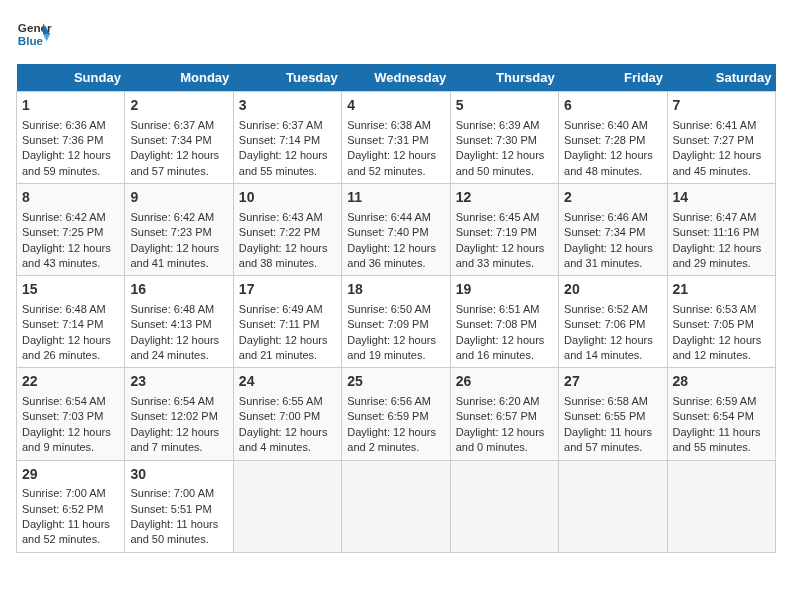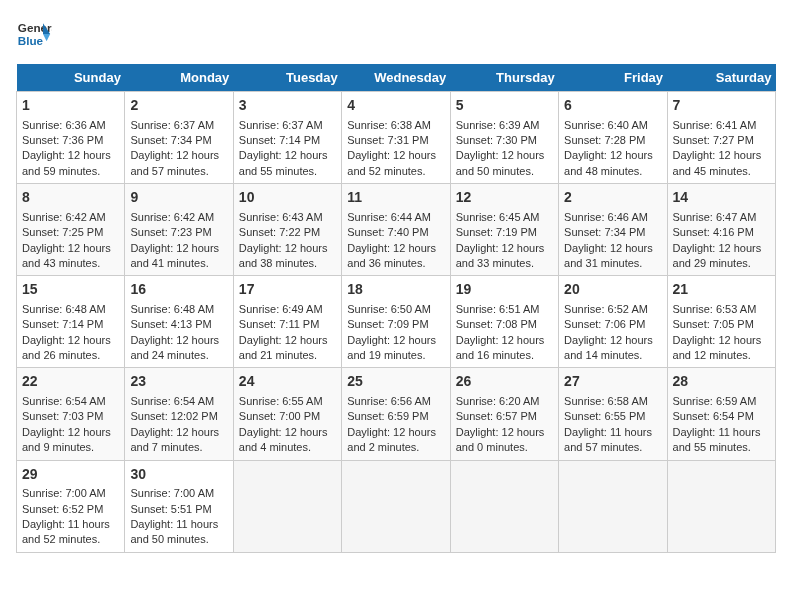--- a/index.html
+++ b/index.html
@@ -113,21 +113,21 @@
         <td><span class="day-num">6</span><span>Sunrise: 6:40 AM</span><br><span>Sunset: 7:28 PM</span><br><span>Daylight: 12 hours and 48 minutes.</span></td>
         <td><span class="day-num">7</span><span>Sunrise: 6:41 AM</span><br><span>Sunset: 7:27 PM</span><br><span>Daylight: 12 hours and 45 minutes.</span></td>
       </tr>
       <tr>
         <td><span class="day-num">8</span><span>Sunrise: 6:42 AM</span><br><span>Sunset: 7:25 PM</span><br><span>Daylight: 12 hours and 43 minutes.</span></td>
         <td><span class="day-num">9</span><span>Sunrise: 6:42 AM</span><br><span>Sunset: 7:23 PM</span><br><span>Daylight: 12 hours and 41 minutes.</span></td>
         <td><span class="day-num">10</span><span>Sunrise: 6:43 AM</span><br><span>Sunset: 7:22 PM</span><br><span>Daylight: 12 hours and 38 minutes.</span></td>
         <td><span class="day-num">11</span><span>Sunrise: 6:44 AM</span><br><span>Sunset: 7:40 PM</span><br><span>Daylight: 12 hours and 36 minutes.</span></td>
         <td><span class="day-num">12</span><span>Sunrise: 6:45 AM</span><br><span>Sunset: 7:19 PM</span><br><span>Daylight: 12 hours and 33 minutes.</span></td>
         <td><span class="day-num">2</span><span>Sunrise: 6:46 AM</span><br><span>Sunset: 7:34 PM</span><br><span>Daylight: 12 hours and 31 minutes.</span></td>
-        <td><span class="day-num">14</span><span>Sunrise: 6:47 AM</span><br><span>Sunset: 4:16 PM</span><br><span>Daylight: 12 hours and 29 minutes.</span></td>
+        <td><span class="day-num">14</span><span>Sunrise: 6:47 AM</span><br><span>Sunset: 11:16 PM</span><br><span>Daylight: 12 hours and 29 minutes.</span></td>
       </tr>
       <tr>
         <td><span class="day-num">15</span><span>Sunrise: 6:48 AM</span><br><span>Sunset: 7:14 PM</span><br><span>Daylight: 12 hours and 26 minutes.</span></td>
         <td><span class="day-num">16</span><span>Sunrise: 6:48 AM</span><br><span>Sunset: 4:13 PM</span><br><span>Daylight: 12 hours and 24 minutes.</span></td>
         <td><span class="day-num">17</span><span>Sunrise: 6:49 AM</span><br><span>Sunset: 7:11 PM</span><br><span>Daylight: 12 hours and 21 minutes.</span></td>
         <td><span class="day-num">18</span><span>Sunrise: 6:50 AM</span><br><span>Sunset: 7:09 PM</span><br><span>Daylight: 12 hours and 19 minutes.</span></td>
         <td><span class="day-num">19</span><span>Sunrise: 6:51 AM</span><br><span>Sunset: 7:08 PM</span><br><span>Daylight: 12 hours and 16 minutes.</span></td>
         <td><span class="day-num">20</span><span>Sunrise: 6:52 AM</span><br><span>Sunset: 7:06 PM</span><br><span>Daylight: 12 hours and 14 minutes.</span></td>
         <td><span class="day-num">21</span><span>Sunrise: 6:53 AM</span><br><span>Sunset: 7:05 PM</span><br><span>Daylight: 12 hours and 12 minutes.</span></td>
       </tr>

